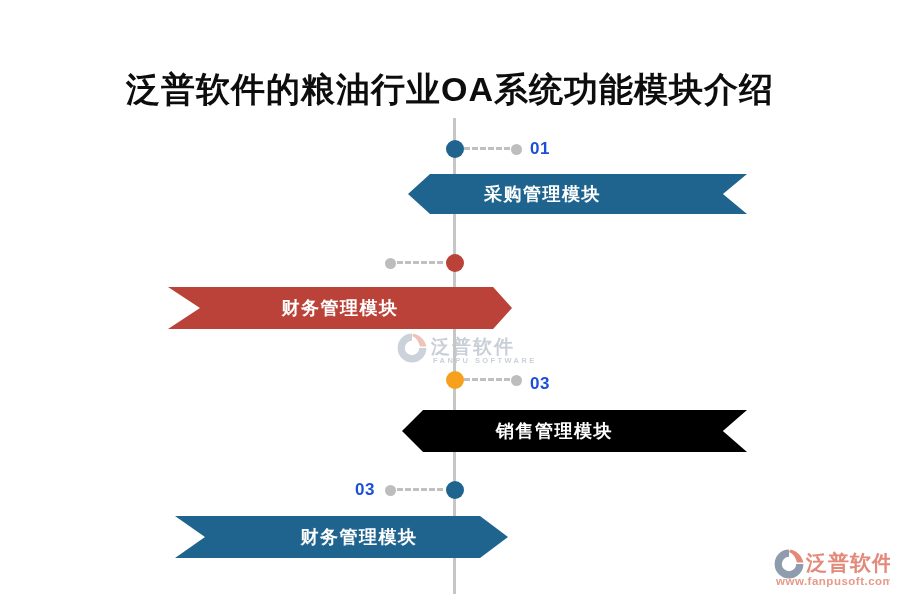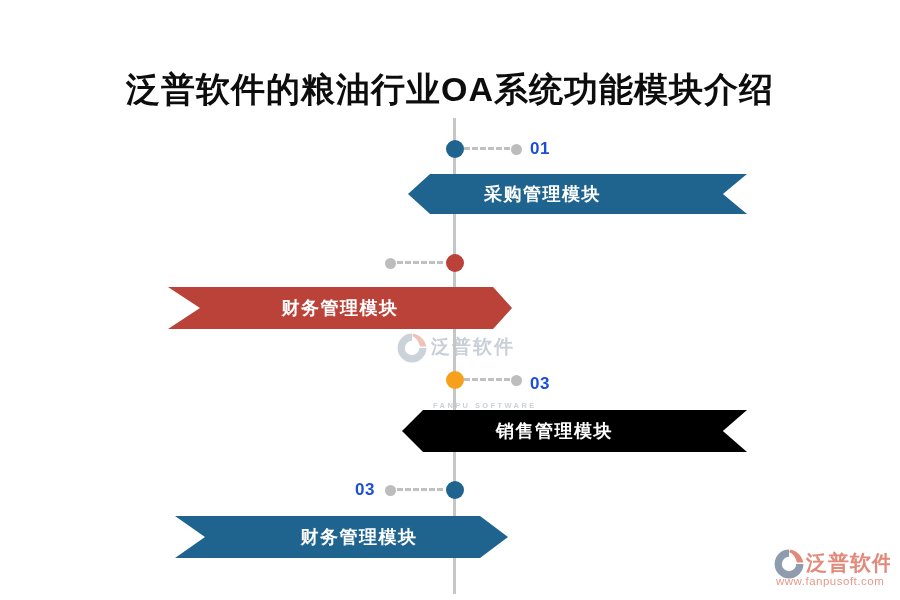--- a/index.html
+++ b/index.html
@@ -48,30 +48,30 @@
     clip-path:polygon(0 0,91.6% 0,100% 50%,91.6% 100%,0 100%,9% 50%);
   }
   
   #watermark{position:absolute;left:396px;top:332px;z-index:1;}
   #watermark .wm-brand{
     position:absolute;left:35px;top:2px;font-size:19px;font-weight:700;
     color:#c9cfd8;letter-spacing:2px;white-space:nowrap;
   }
   #watermark .wm-en{
     position:absolute;left:37px;top:24px;font-size:7.5px;font-weight:700;
-    color:#ccd2da;letter-spacing:2.4px;white-space:nowrap;margin-top:45px;
+    color:#ccd2da;letter-spacing:2.4px;white-space:nowrap;
   }
   
   #footer-logo{position:absolute;left:773px;top:548px;z-index:5;}
   #footer-logo .fl-brand{
     position:absolute;left:33px;top:1px;font-size:21px;font-weight:700;
     color:#e2897a;letter-spacing:1px;white-space:nowrap;
   }
   #footer-logo .fl-site{
-    position:absolute;left:3px;top:27px;font-size:11.5px;font-weight:400;
+    position:absolute;left:3px;top:27px;font-size:11.5px;font-weight:700;
     color:#e59a8b;letter-spacing:0.5px;white-space:nowrap;
   }
 </style>
 </head>
 <body>
 
 <div id="canvas">
 
   <h1 id="title">泛普软件的粮油行业OA系统功能模块介绍</h1>
 

